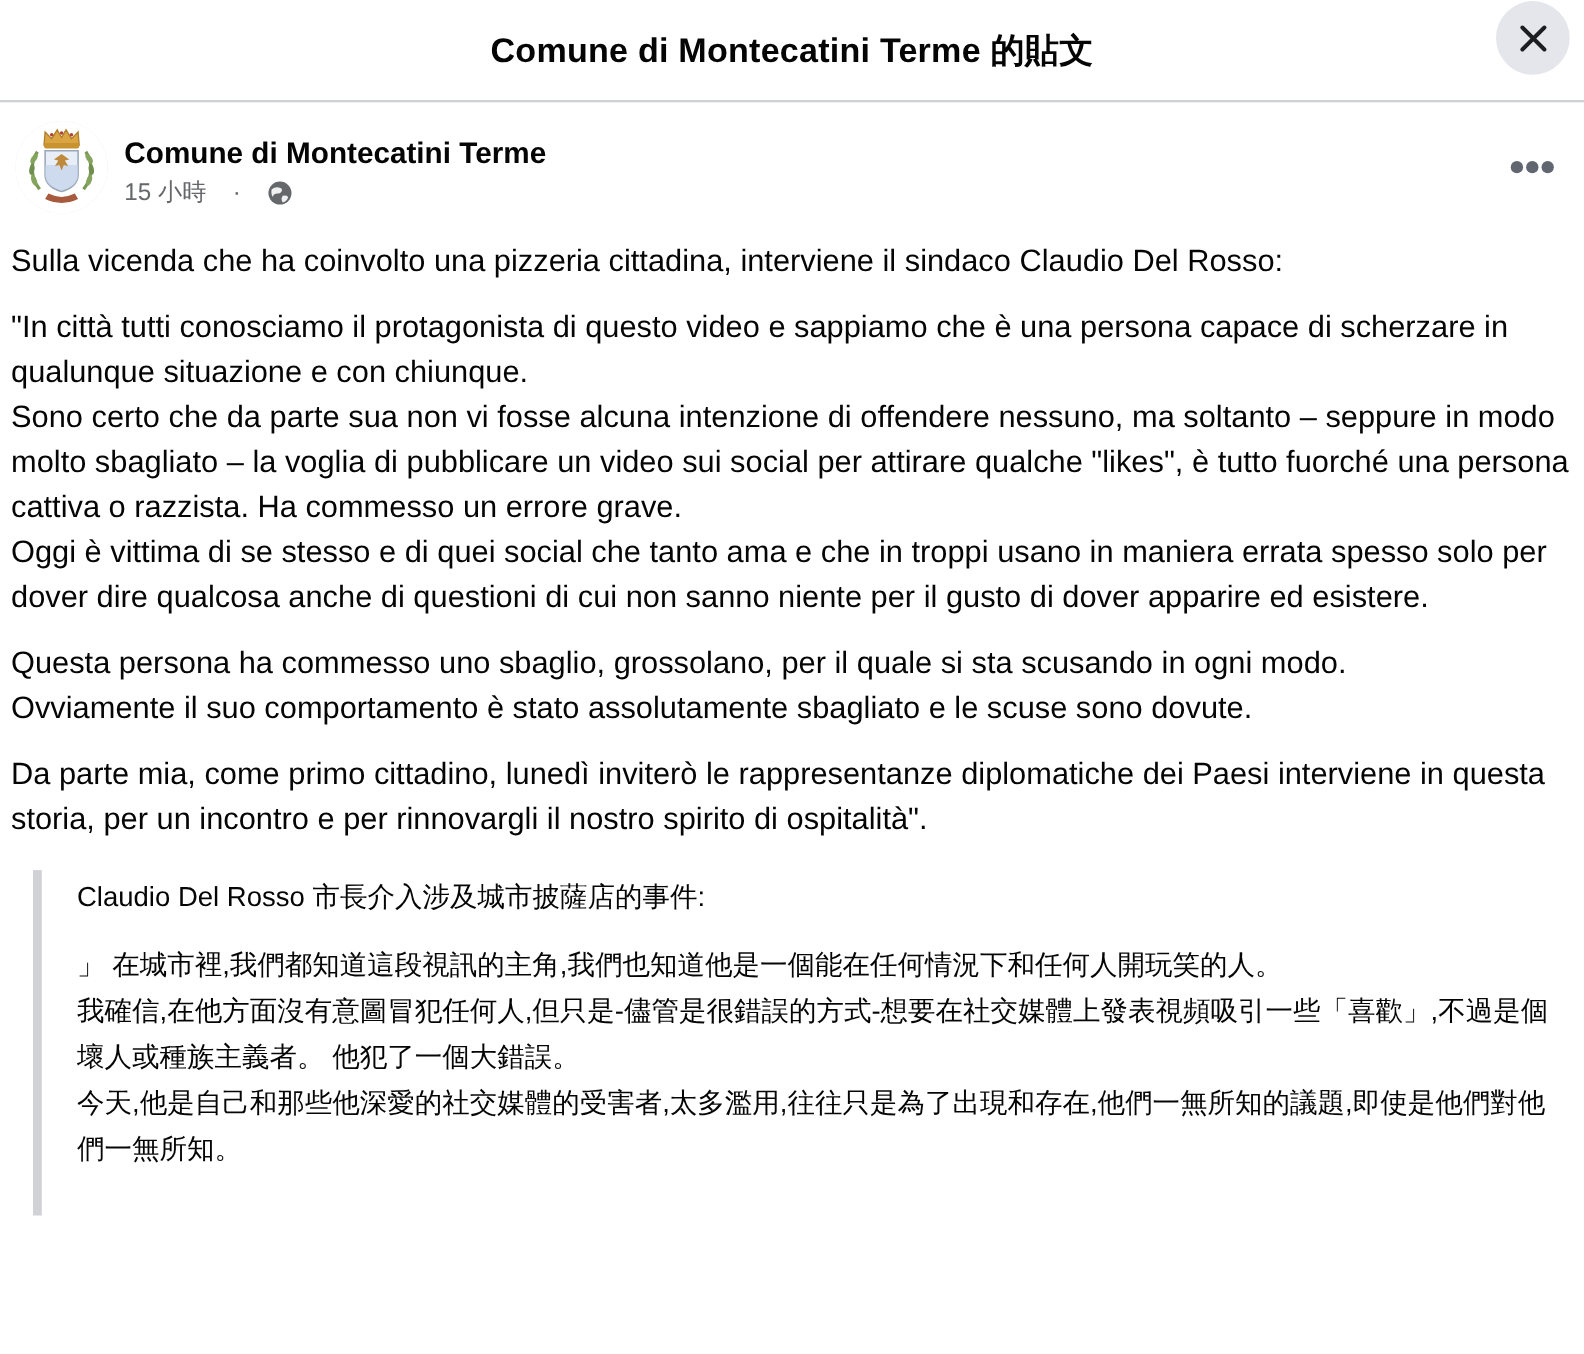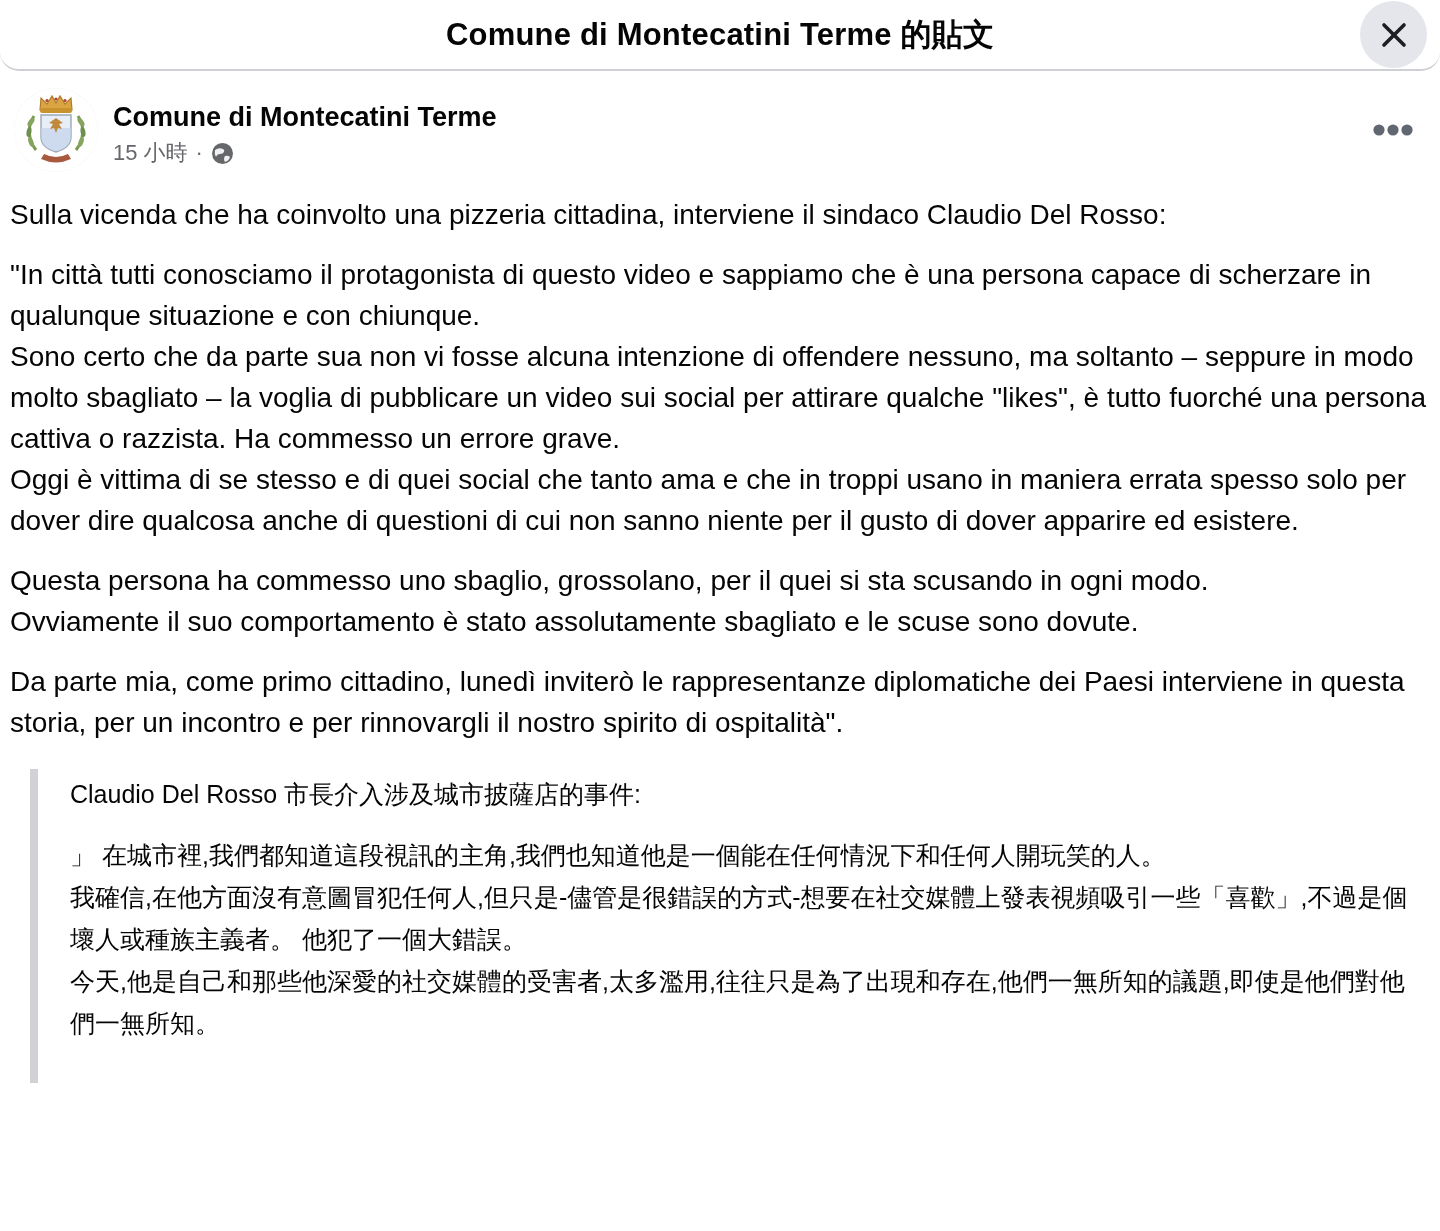--- a/index.html
+++ b/index.html
@@ -9,27 +9,26 @@
     height: 1231px;
     overflow: hidden;
     font-family: "Liberation Sans", "DejaVu Sans", sans-serif;
     color: #050505;
     position: relative;
   }
 
   
   .dialog-header {
     position: relative;
-    height: 71px;
+    height: 93px;
     border-bottom: 2px solid #ced0d4;
     display: flex;
     align-items: center;
     justify-content: center;
     background: #ffffff;
-    border-radius: 19px;
   }
   .dialog-title {
     font-size: 31px;
     font-weight: bold;
     letter-spacing: 0.2px;
   }
   .close-button {
     position: absolute;
     top: 1px;
     right: 13px;
@@ -69,21 +68,21 @@
     font-size: 27px;
     font-weight: bold;
     line-height: 33px;
     color: #050505;
     cursor: pointer;
   }
   .post-meta {
     margin-top: 6px;
     display: flex;
     align-items: center;
-    gap: 8px;
+    gap: 24px;
     font-size: 22px;
     color: #65676b;
     line-height: 26px;
   }
   .post-meta .time { cursor: pointer; }
   .more-options-button {
     margin-left: auto;
     align-self: center;
     background: none;
     border: none;
@@ -183,21 +182,21 @@
       </svg>
     </span>
   </button>
 </div>
 
 <div class="post-body">
   <p>Sulla vicenda che ha coinvolto una pizzeria cittadina, interviene il sindaco Claudio Del Rosso:</p>
   <p>"In città tutti conosciamo il protagonista di questo video e sappiamo che è una persona capace di scherzare in qualunque situazione e con chiunque.
 Sono certo che da parte sua non vi fosse alcuna intenzione di offendere nessuno, ma soltanto – seppure in modo molto sbagliato – la voglia di pubblicare un video sui social per attirare qualche "likes", è tutto fuorché una persona cattiva o razzista. Ha commesso un errore grave.
 Oggi è vittima di se stesso e di quei social che tanto ama e che in troppi usano in maniera errata spesso solo per dover dire qualcosa anche di questioni di cui non sanno niente per il gusto di dover apparire ed esistere.</p>
-  <p>Questa persona ha commesso uno sbaglio, grossolano, per il quei si sta scusando in ogni modo.
+  <p>Questa persona ha commesso uno sbaglio, grossolano, per il quale si sta scusando in ogni modo.
 Ovviamente il suo comportamento è stato assolutamente sbagliato e le scuse sono dovute.</p>
   <p>Da parte mia, come primo cittadino, lunedì inviterò le rappresentanze diplomatiche dei Paesi interviene in questa storia, per un incontro e per rinnovargli il nostro spirito di ospitalità".</p>
 
   <div class="translation-quote">
     <p>Claudio Del Rosso 市長介入涉及城市披薩店的事件:</p>
     <p>」 在城市裡,我們都知道這段視訊的主角,我們也知道他是一個能在任何情況下和任何人開玩笑的人。
 我確信,在他方面沒有意圖冒犯任何人,但只是-儘管是很錯誤的方式-想要在社交媒體上發表視頻吸引一些「喜歡」,不過是個壞人或種族主義者。 他犯了一個大錯誤。
 今天,他是自己和那些他深愛的社交媒體的受害者,太多濫用,往往只是為了出現和存在,他們一無所知的議題,即使是他們對他們一無所知。</p>
   </div>
 </div>

